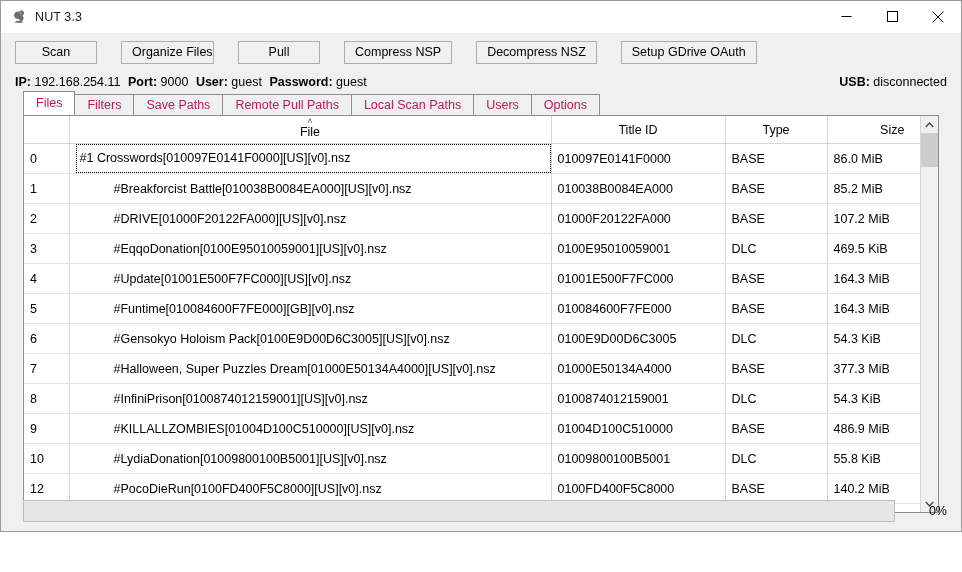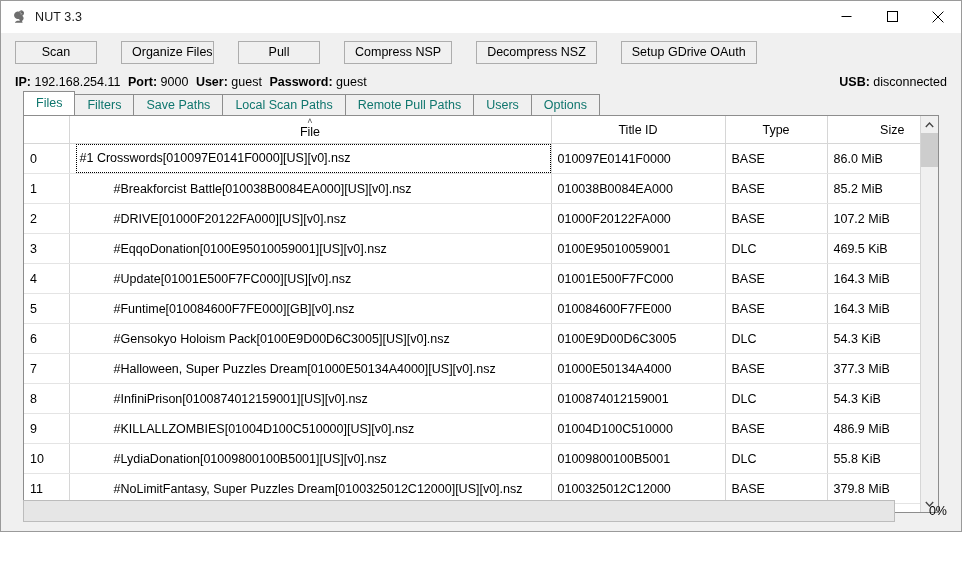--- a/index.html
+++ b/index.html
@@ -105,21 +105,21 @@
     margin-top: 4px;
     padding-left: 22px;
     height: 22px;
     display: flex;
     align-items: flex-end;
     position: relative;
     background: #f0f0f0;
   }
   .tab {
     font-size: 12.5px;
-    color: #0f766e;
+    color: #be185d;
     padding: 3px 12px 3px 12px;
     border: 1px solid #8d8d8d;
     border-bottom: none;
     background: #f0f0f0;
     position: relative;
     top: 1px;
     cursor: default;
     white-space: nowrap;
     line-height: 15px;
     margin-right: -1px;
@@ -333,22 +333,22 @@
     <div class="info-right">
       <b>USB:</b>
       <span>disconnected</span>
     </div>
   </div>
 
   <div class="tabstrip">
     <div class="tab active">Files</div>
     <div class="tab">Filters</div>
     <div class="tab">Save Paths</div>
+    <div class="tab">Remote Pull Paths</div>
     <div class="tab">Local Scan Paths</div>
-    <div class="tab">Remote Pull Paths</div>
     <div class="tab">Users</div>
     <div class="tab">Options</div>
   </div>
 
   <div class="tablewrap">
     <div class="tablescroll">
       <table class="grid">
         <colgroup>
           <col class="c-idx">
             <col class="c-file">
@@ -462,29 +462,20 @@
             <tr>
               <td class="idx">10</td>
               <td class="file">
                 <span class="cellbox">#LydiaDonation[01009800100B5001][US][v0].nsz</span>
               </td>
               <td>01009800100B5001</td>
               <td>DLC</td>
               <td>55.8 KiB</td>
             </tr>
             <tr>
-              <td class="idx">11</td>
-              <td class="file">
-                <span class="cellbox">#NoLimitFantasy, Super Puzzles Dream[0100325012C12000][US][v0].nsz</span>
-              </td>
-              <td>0100325012C12000</td>
-              <td>BASE</td>
-              <td>379.8 MiB</td>
-            </tr>
-            <tr>
               <td class="idx">12</td>
               <td class="file">
                 <span class="cellbox">#PocoDieRun[0100FD400F5C8000][US][v0].nsz</span>
               </td>
               <td>0100FD400F5C8000</td>
               <td>BASE</td>
               <td>140.2 MiB</td>
             </tr>
           </tbody>
       </table>

